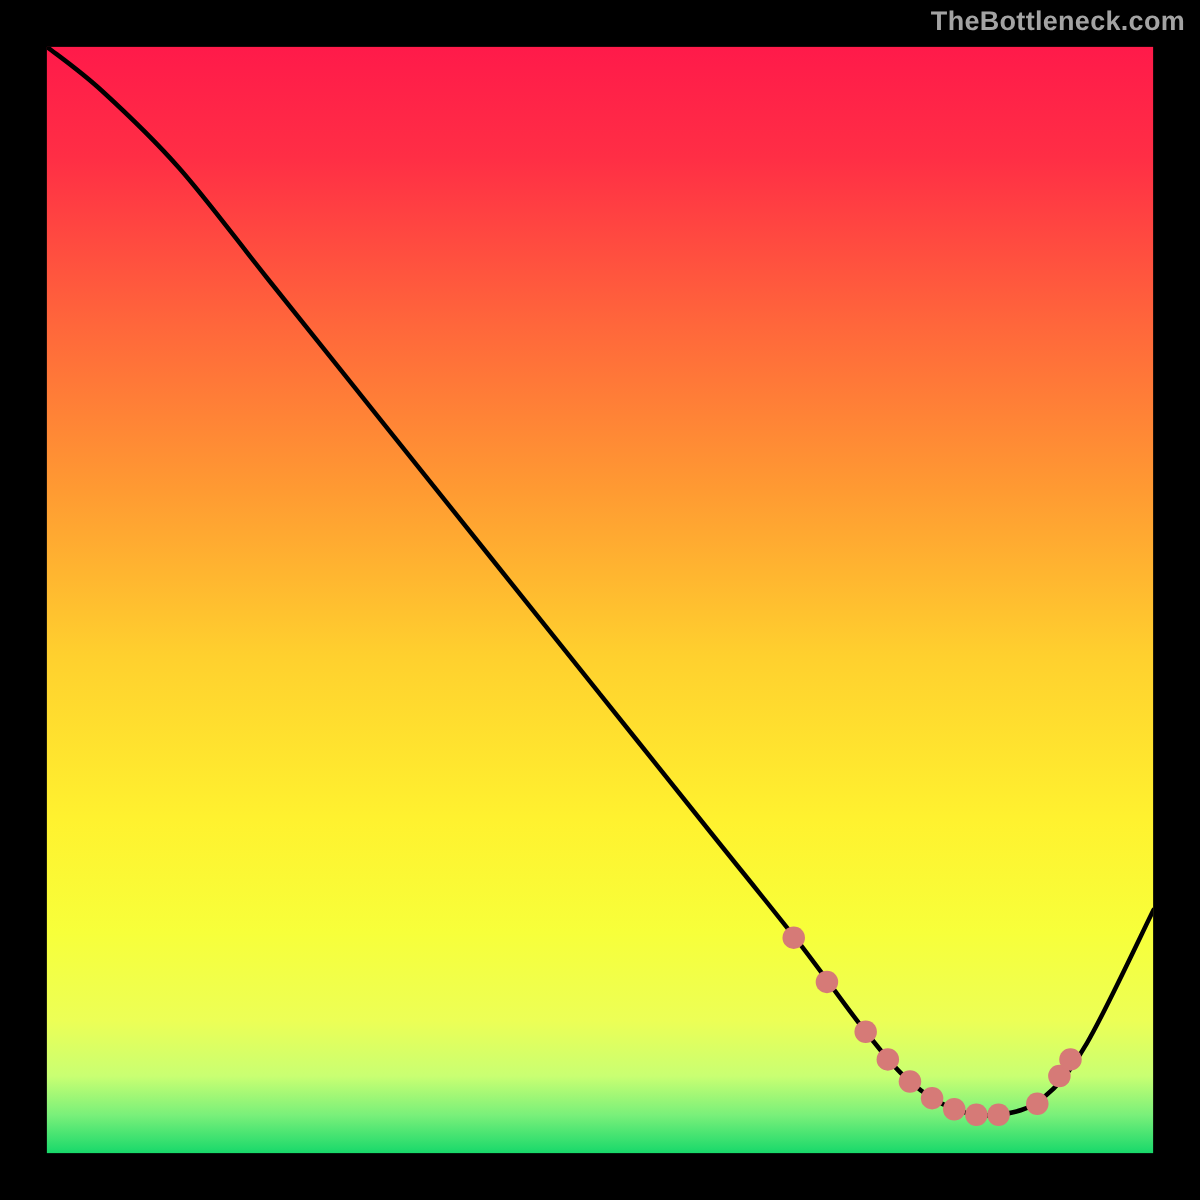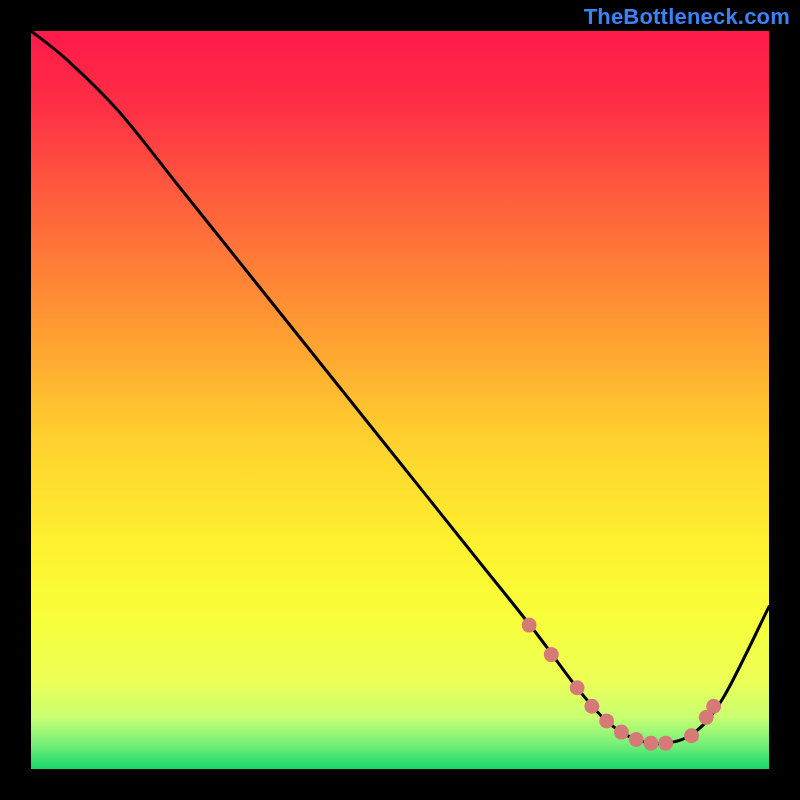--- a/index.html
+++ b/index.html
@@ -14,22 +14,22 @@
   .frame {
     position: relative;
     width: 800px;
     height: 800px;
     background: #000;
   }
   .watermark {
     position: absolute;
     top: 4px;
     right: 10px;
-    color: #3b82f6;
-    font-size: 22px;
+    color: #a3a3a3;
+    font-size: 18px;
     font-weight: 600;
     letter-spacing: 0.2px;
     z-index: 10;
   }
   .plot-area {
     position: absolute;
     left: 31px;
     top: 31px;
     width: 738px;
     height: 738px;

